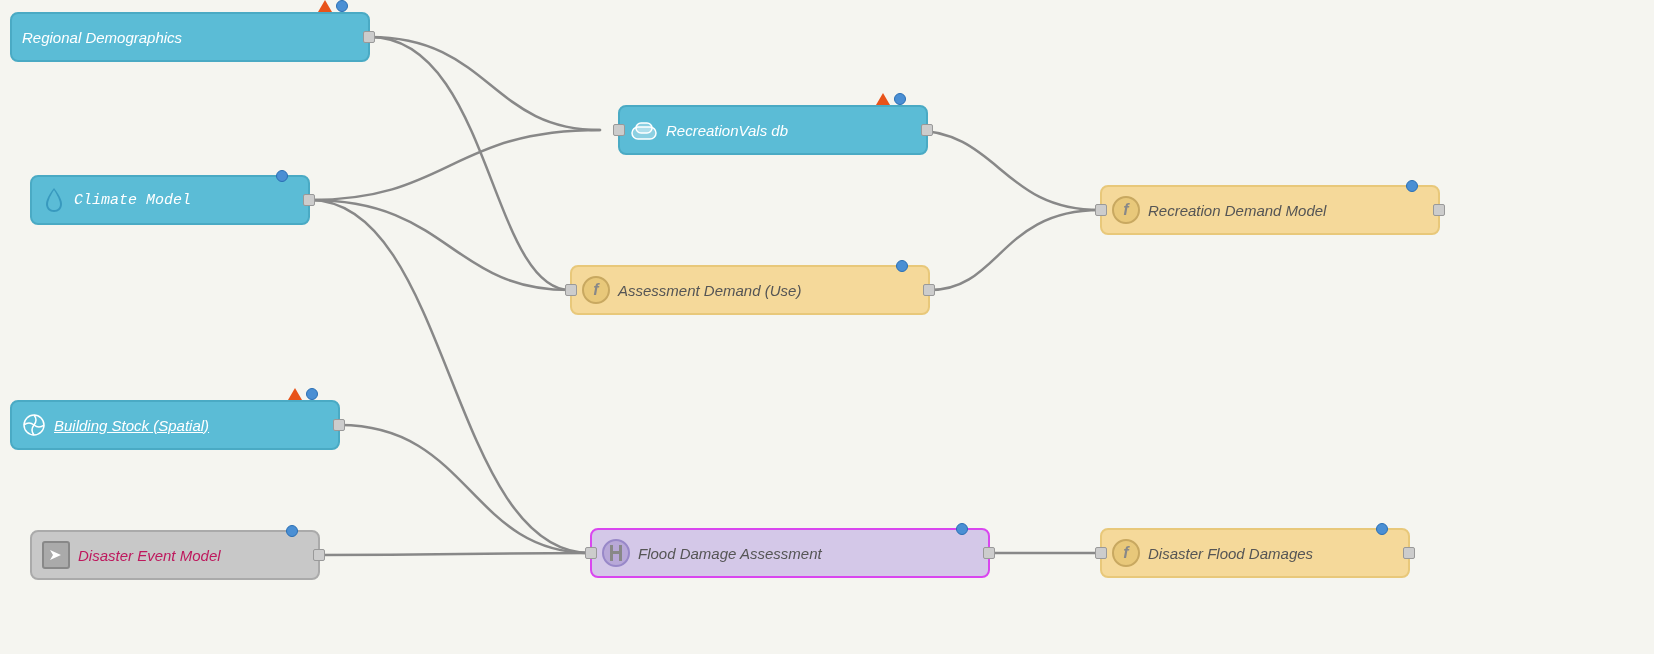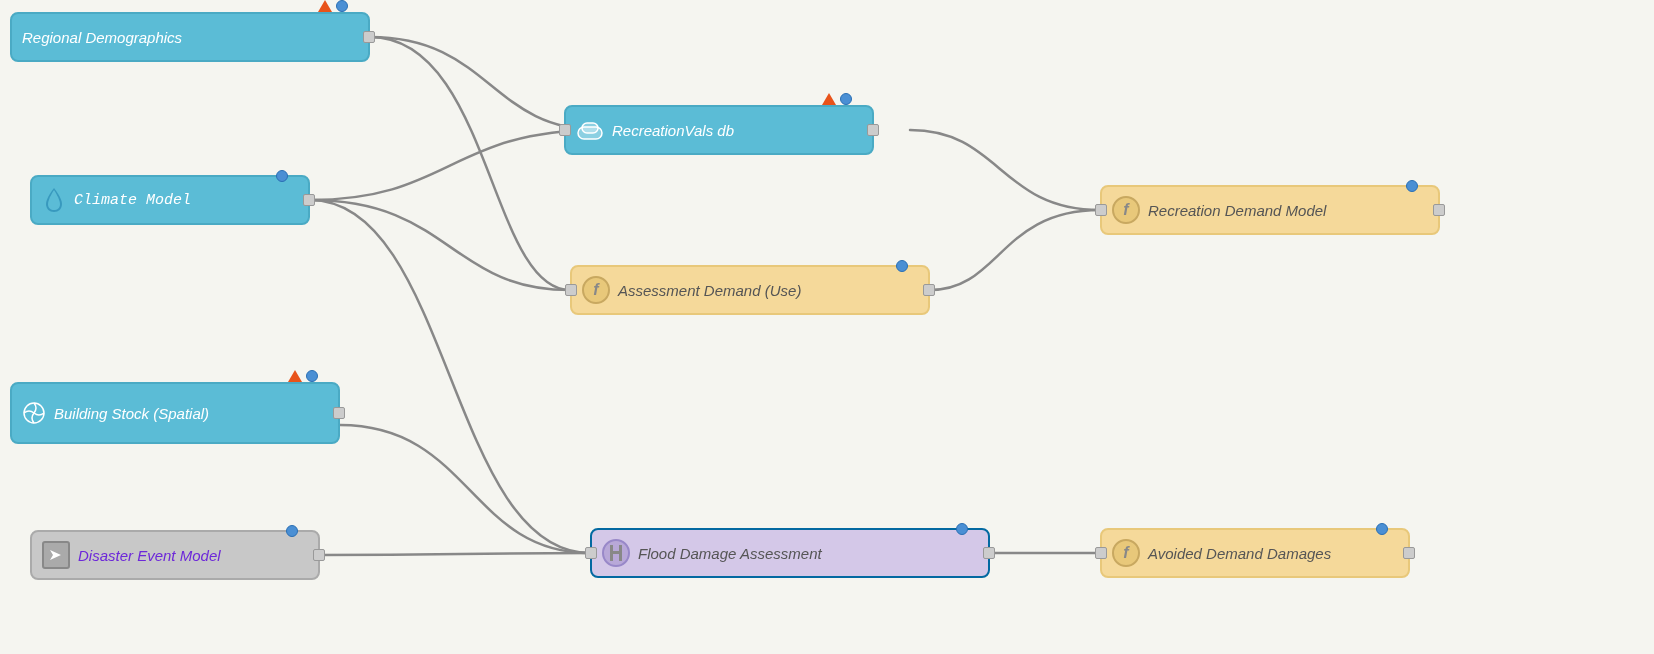--- a/index.html
+++ b/index.html
@@ -42,27 +42,27 @@
       border: 2px solid #4aaac4;
       color: #fff;
     }
     .node-orange {
       background: #f5d99a;
       border: 2px solid #e8c87a;
       color: #555;
     }
     .node-lavender {
       background: #d4c8e8;
-      border: 2px solid #0369a1;
+      border: 2px solid #d946ef;
       color: #555;
     }
     .node-gray {
       background: #c8c8c8;
       border: 2px solid #aaa;
-      color: #6d28d9;
+      color: #be185d;
     }
     .node-icon {
       margin-right: 8px;
       font-size: 18px;
       display: flex;
       align-items: center;
     }
     
     .port {
       position: absolute;
@@ -214,21 +214,21 @@
     <div class="node-icon">
       <svg width="24" height="28" viewBox="0 0 24 28">
         <path d="M12 2 C12 2, 4 12, 4 18 C4 23 7.6 26 12 26 C16.4 26 20 23 20 18 C20 12 12 2 12 2Z" fill="#2a8ab4" opacity="0.7"></path>
         <path d="M12 4 C12 4, 6 13, 6 18 C6 22 8.7 24 12 24 C15.3 24 18 22 18 18 C18 13 12 4 12 4Z" fill="#5bbcd6"></path>
       </svg>
     </div>
     <span>Climate Model</span>
     <div class="port port-right"></div>
   </div>
 
-  <div class="node node-blue" style="left:10px;top:382px;width:330px;height:62px;">
+  <div class="node node-blue" style="left:10px;top:400px;width:330px;height:50px;text-decoration:underline;">
     <div class="indicators">
       <div class="indicator-triangle"></div>
       <div class="indicator-circle"></div>
     </div>
     <div class="node-icon">
       <svg width="24" height="24" viewBox="0 0 24 24">
         <circle cx="12" cy="12" r="10" fill="none" stroke="#fff" stroke-width="1.5"></circle>
         <path d="M2 12 Q7 8 12 12 Q17 16 22 12" fill="none" stroke="#fff" stroke-width="1.5"></path>
         <path d="M12 2 Q16 7 12 12 Q8 17 12 22" fill="none" stroke="#fff" stroke-width="1.5"></path>
       </svg>
@@ -241,21 +241,21 @@
     <div class="indicator-circle-top"></div>
     <div class="arrow-icon">
       <svg width="18" height="18" viewBox="0 0 18 18">
         <polygon points="3,4 14,9 3,14 6,9" fill="#fff"></polygon>
       </svg>
     </div>
     <span>Disaster Event Model</span>
     <div class="port port-right"></div>
   </div>
 
-  <div class="node node-blue" style="left:564px;top:105px;width:310px;height:50px;">
+  <div class="node node-blue" style="left:618px;top:105px;width:310px;height:50px;">
     <div class="indicators">
       <div class="indicator-triangle"></div>
       <div class="indicator-circle"></div>
     </div>
     <div class="db-icon">
       <svg width="28" height="22" viewBox="0 0 28 22">
         <rect x="2" y="8" width="24" height="12" rx="6" fill="rgba(255,255,255,0.3)" stroke="#fff" stroke-width="1.5"></rect>
         <rect x="6" y="4" width="16" height="10" rx="5" fill="rgba(255,255,255,0.3)" stroke="#fff" stroke-width="1.5"></rect>
       </svg>
     </div>
@@ -296,17 +296,17 @@
     <span>Recreation Demand Model</span>
     <div class="port port-left"></div>
     <div class="port port-right"></div>
   </div>
 
   <div class="node node-orange" style="left:1100px;top:528px;width:310px;height:50px;">
     <div class="indicator-circle-top" style="background:#4a8fd4;border-color:#2a6fb4;"></div>
     <div class="f-icon">
       <span>f</span>
     </div>
-    <span>Avoided Demand Damages</span>
+    <span>Disaster Flood Damages</span>
     <div class="port port-left"></div>
     <div class="port port-right"></div>
   </div>
 </div>
 
 </body></html>

